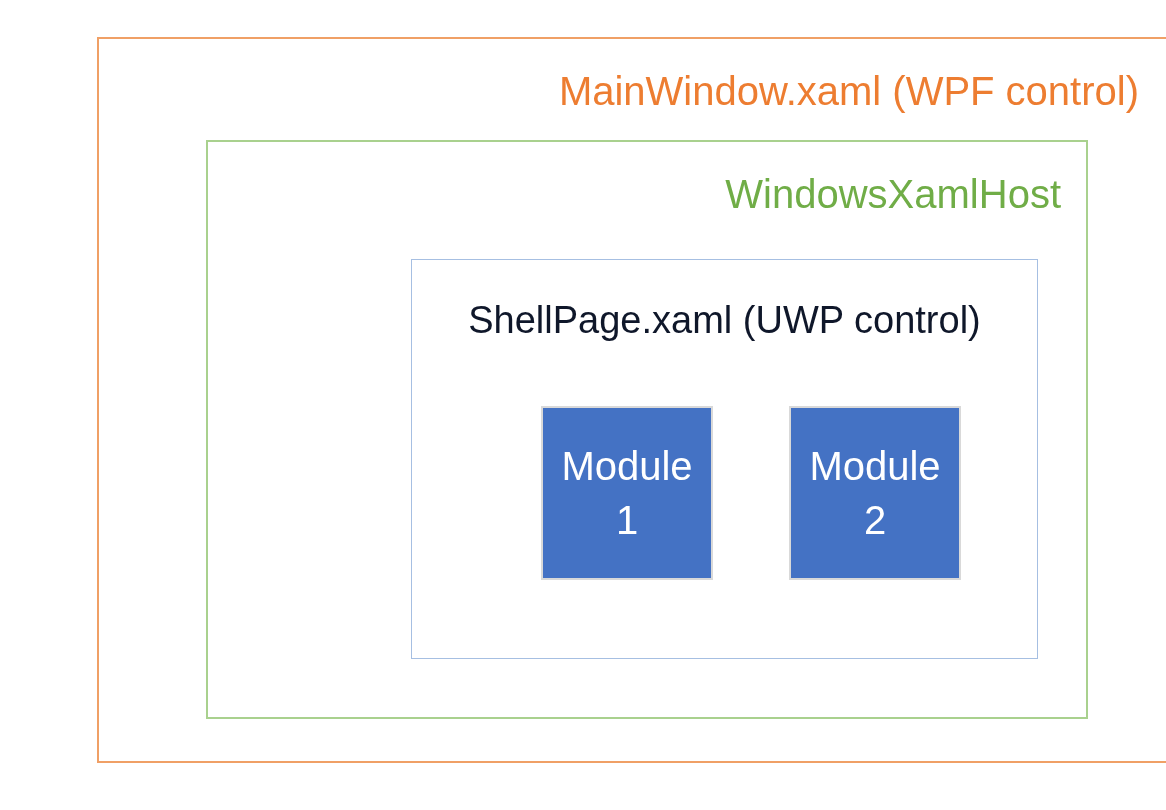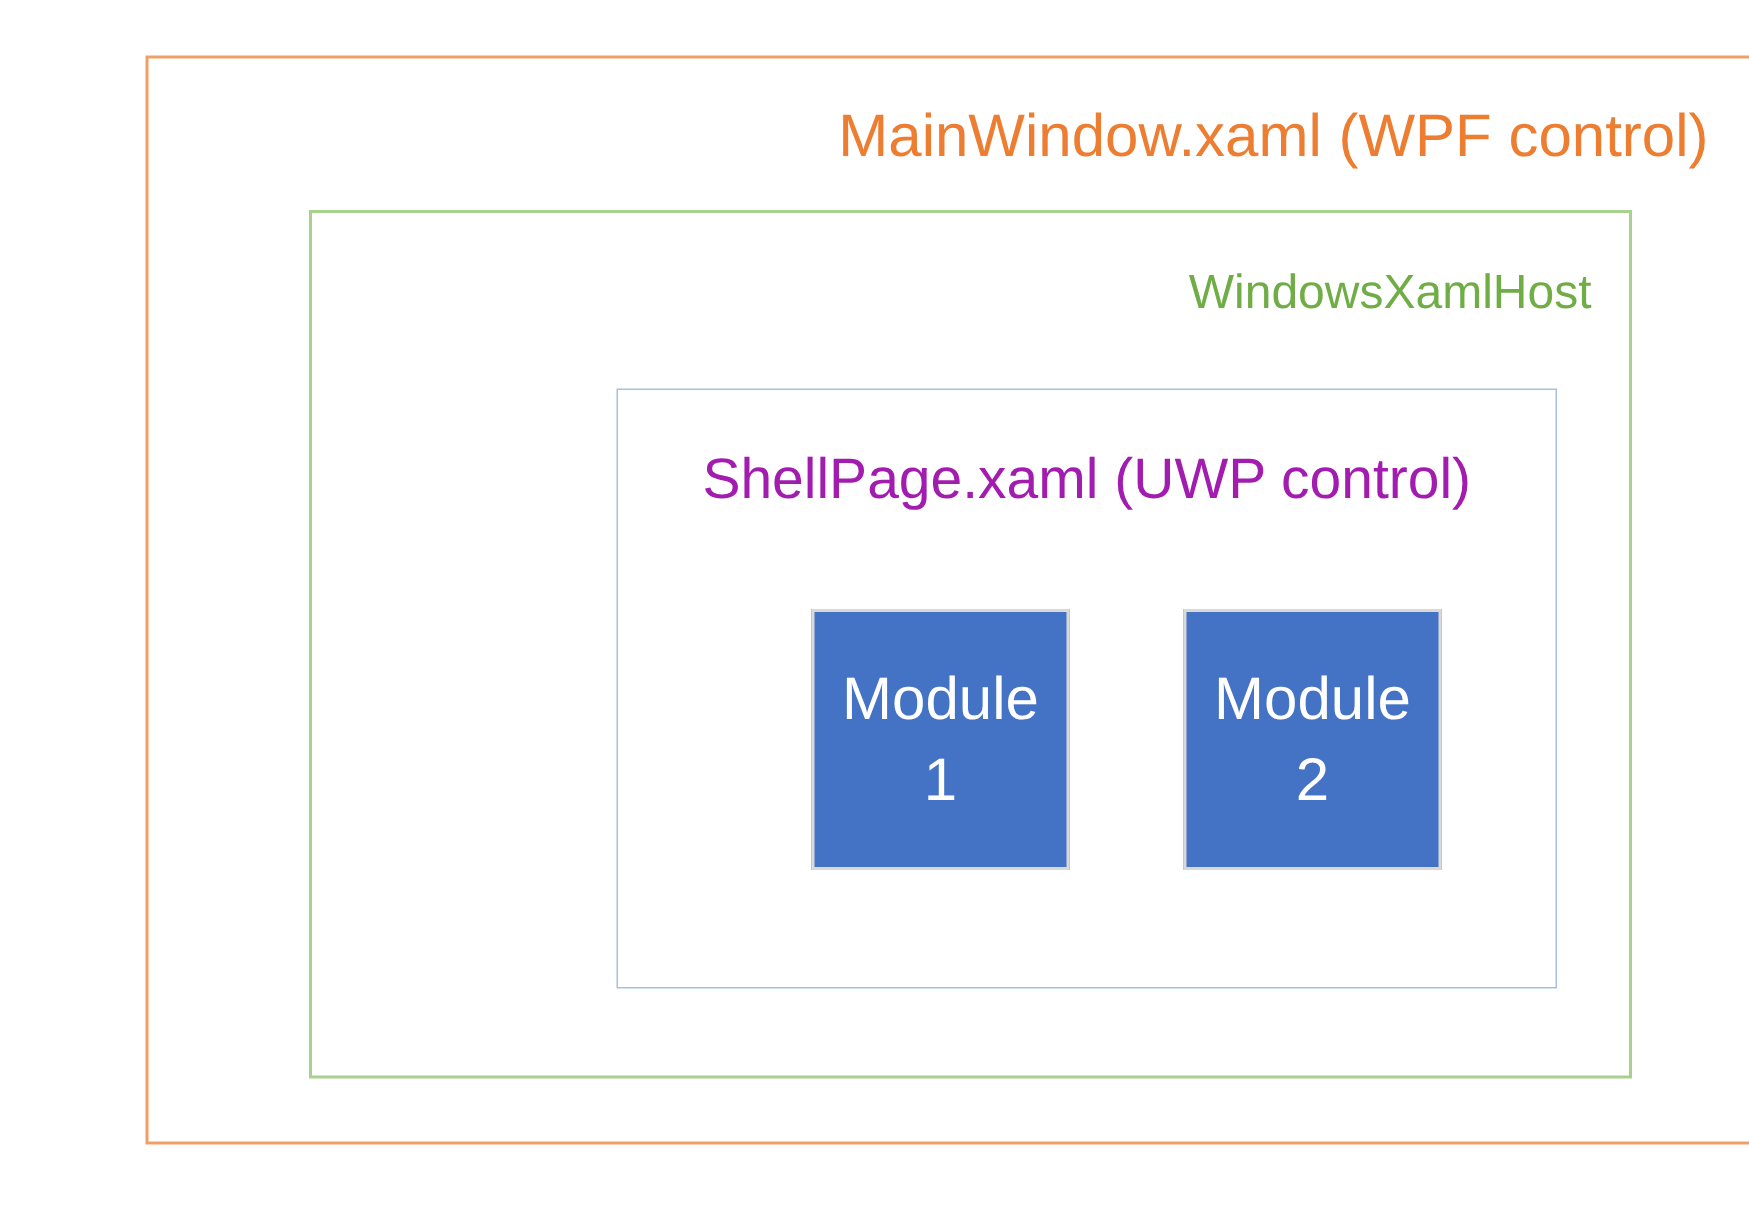--- a/index.html
+++ b/index.html
@@ -43,42 +43,42 @@
     left: 107px;
     top: 101px;
     width: 882px;
     height: 579px;
     border: 2px solid #a9d18e;
   }
   .xaml-host-label {
     position: absolute;
     top: 30px;
     right: 25px;
-    font-size: 32px;
+    font-size: 40px;
     line-height: 44px;
     color: #70ad47;
     white-space: nowrap;
   }
   
   .shell-page-box {
     left: 203px;
     top: 117px;
     width: 627px;
     height: 400px;
     border: 1.5px solid #a6bfe2;
   }
   .shell-page-label {
     position: absolute;
     top: 38px;
     left: 0;
     width: 100%;
     text-align: center;
     font-size: 38px;
     line-height: 44px;
-    color: #a21caf;
+    color: #0f172a;
     white-space: nowrap;
   }
   
   .module-box {
     position: absolute;
     top: 146px;
     width: 172px;
     height: 174px;
     background: #4472c4;
     border: 2px solid #d9d9d9;

